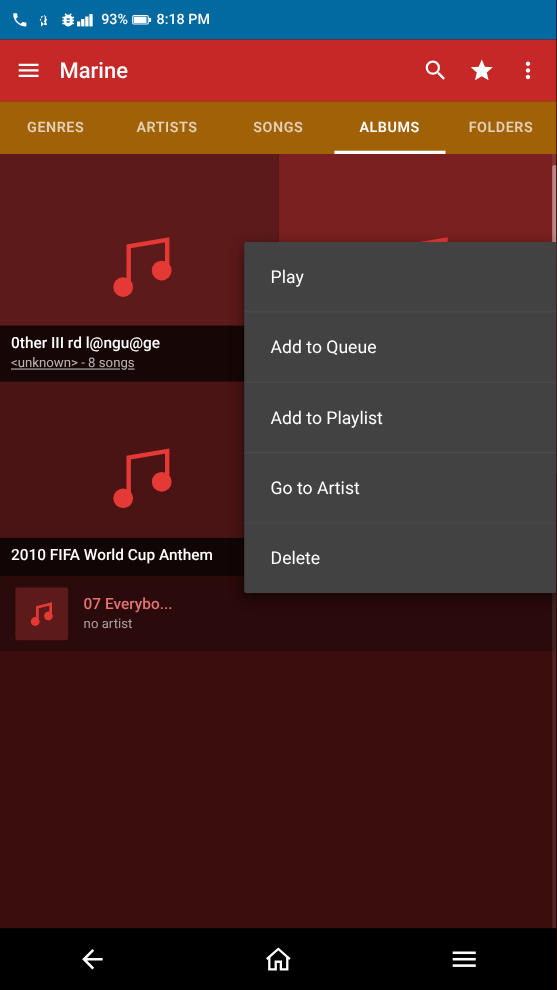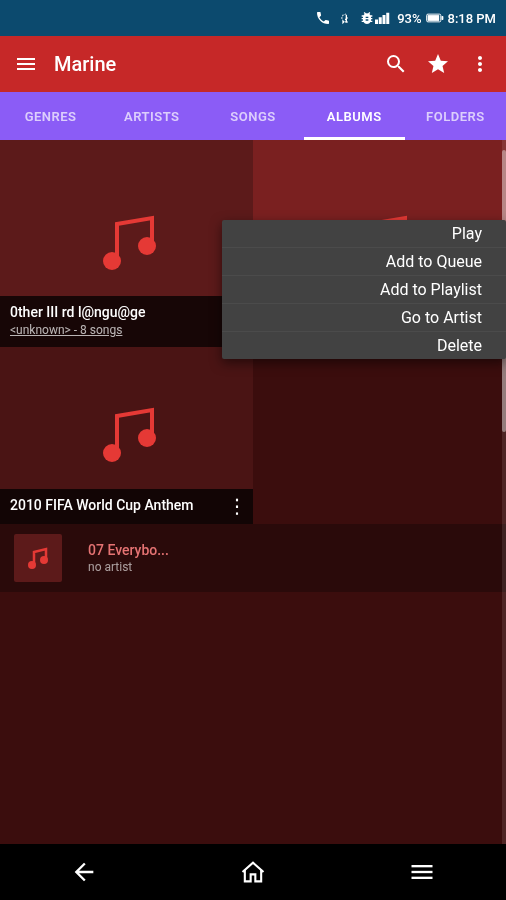--- a/index.html
+++ b/index.html
@@ -9,24 +9,24 @@
       overflow: hidden;
       font-family: 'Roboto', Arial, sans-serif;
       background: #1a0000;
       position: relative;
     }
 
     
     .status-bar {
       width: 100%;
       height: 36px;
-      background: #0c4a6e;
-      display: flex;
-      align-items: center;
-      justify-content: flex-end;
+      background: #0369a1;
+      display: flex;
+      align-items: center;
+      justify-content: flex-start;
       padding: 0 10px;
     }
     .status-left {
       display: flex;
       align-items: center;
       gap: 6px;
     }
     .status-right {
       display: flex;
       align-items: center;
@@ -55,21 +55,21 @@
     .top-bar-icons {
       display: flex;
       align-items: center;
       gap: 18px;
     }
 
     
     .nav-tabs {
       width: 100%;
       height: 48px;
-      background: #8b5cf6;
+      background: #a16207;
       display: flex;
       align-items: flex-start;
       overflow: hidden;
     }
     .nav-tab {
       flex: 1;
       height: 100%;
       display: flex;
       align-items: center;
       justify-content: center;
@@ -166,21 +166,21 @@
       right: 6px;
       color: white;
       font-size: 20px;
       cursor: pointer;
       line-height: 1;
     }
     .list-item-row {
       display: flex;
       align-items: center;
       padding: 10px 14px;
-      gap: 26px;
+      gap: 14px;
       background: #2a0a0a;
     }
     .list-thumb {
       width: 48px;
       height: 48px;
       background: #5c1a1a;
       border-radius: 2px;
       display: flex;
       align-items: center;
       justify-content: center;
@@ -215,26 +215,25 @@
       top: 80px;
       left: 222px;
       right: 0;
       background: #424242;
       z-index: 20;
       border-radius: 2px;
       box-shadow: 0 4px 12px rgba(0,0,0,0.5);
     }
 
     .context-menu-item {
-      padding: 4px 24px;
+      padding: 22px 24px;
       color: white;
       font-size: 16px;
       cursor: pointer;
       border-bottom: 1px solid rgba(255,255,255,0.05);
-      text-align: right;
     }
     .context-menu-item:last-child {
       border-bottom: none;
     }
 
     
     .bottom-nav {
       width: 100%;
       height: 56px;
       background: #000;

